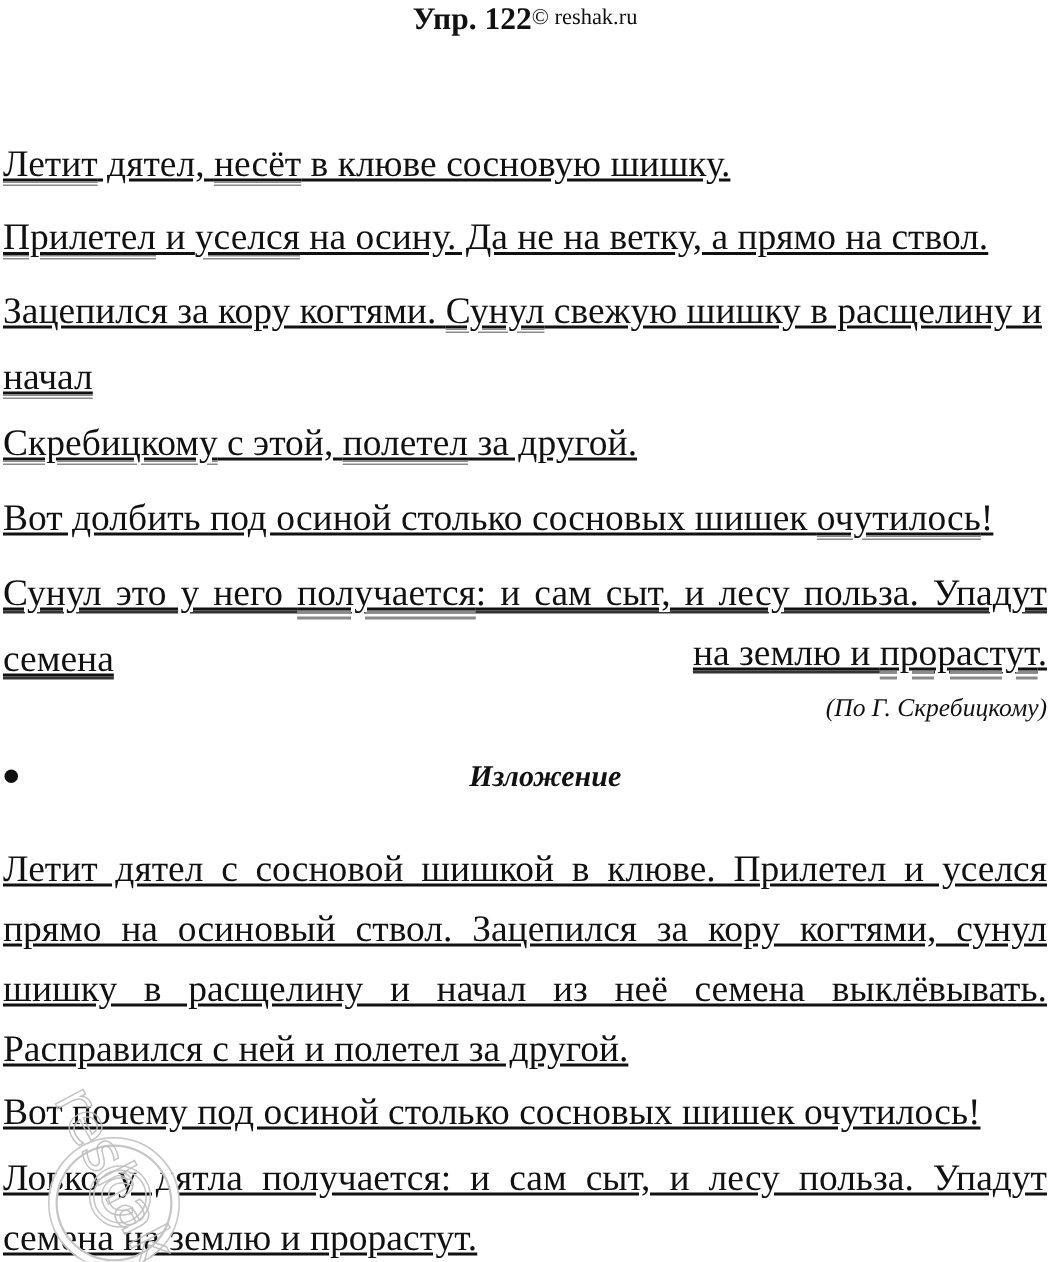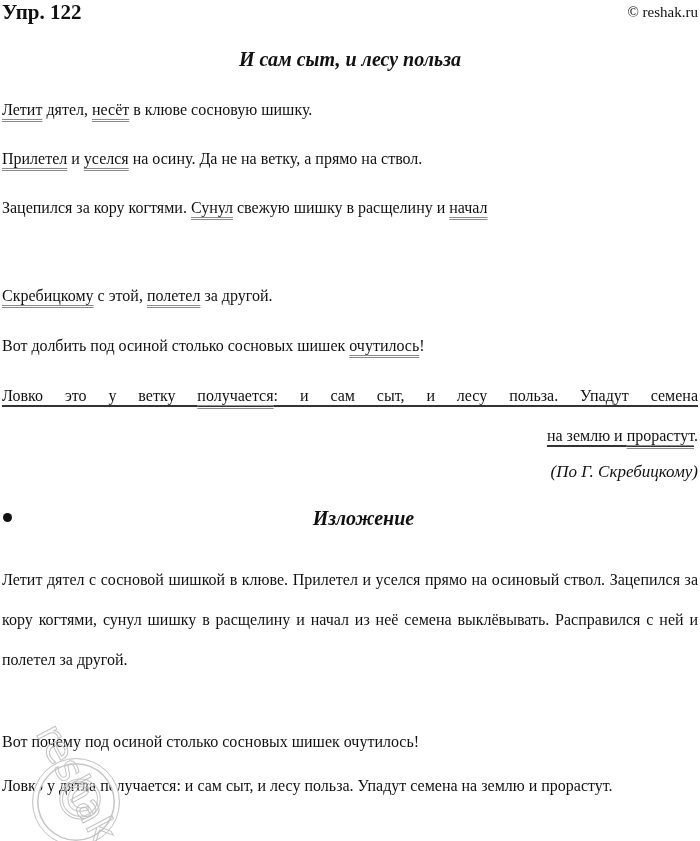--- a/index.html
+++ b/index.html
@@ -19,21 +19,21 @@
       position: absolute;
       left: 0; top: 0;
       width: 700px;
       height: 841px;
     }
     .header-row {
       position: absolute;
       left: 2px; right: 2px; top: 0;
       height: 28px;
       display: flex;
-      justify-content: space-between;
+      justify-content: center;
       align-items: flex-start;
     }
     .ex-number {
       font-weight: bold;
       font-size: 21px;
       line-height: 24px;
     }
     .copyright {
       font-size: 15px;
       line-height: 24px;
@@ -45,23 +45,24 @@
       text-align: center;
       font-weight: bold;
       font-style: italic;
       font-size: 20px;
       line-height: 26px;
     }
     .p {
       position: absolute;
       left: 2px;
       width: 696px;
-      font-size: 16px;
+      font-size: 25px;
       line-height: 44px;
       margin: 0;
+      text-decoration: underline;
     }
     .pred {
       text-decoration: underline double #8a8a8a;
       text-decoration-thickness: 1px;
       text-underline-offset: 4px;
     }
     .subj-line {
       text-decoration: underline solid #333333;
       text-decoration-thickness: 1.5px;
       text-underline-offset: 4px;
@@ -143,21 +144,20 @@
 </head>
 <body>
 
 <div class="page">
 
   <div class="header-row">
     <span class="ex-number">Упр. 122</span>
     <span class="copyright">© reshak.ru</span>
   </div>
 
-  <div class="title">И сам сыт, и лесу польза</div>
 
   <p class="p" style="top:88px;">
     <span class="pred">Летит</span><span> дятел, </span><span class="pred">несёт</span><span> в клюве сосновую шишку.</span>
   </p>
 
   <p class="p" style="top:137px;">
     <span class="pred">Прилетел</span><span> и </span><span class="pred">уселся</span><span> на осину. Да не на ветку, а прямо на ствол.</span>
   </p>
 
   <p class="p" style="top:186px;">
@@ -166,21 +166,21 @@
 
   <p class="p" style="top:274px;">
     <span class="pred">Скребицкому</span><span> с этой, </span><span class="pred">полетел</span><span> за другой.</span>
   </p>
 
   <p class="p" style="top:324px;">
     <span>Вот долбить под осиной столько сосновых шишек </span><span class="pred">очутилось</span><span>!</span>
   </p>
 
   <p class="p" style="top:374px; text-align:justify; text-align-last:justify;">
-    <span class="subj-line"><span>Ловко это у ветку </span><span class="pred">получается</span><span>: и сам сыт, и лесу польза. Упадут семена</span></span>
+    <span class="subj-line"><span>Сунул это у него </span><span class="pred">получается</span><span>: и сам сыт, и лесу польза. Упадут семена</span></span>
   </p>
   <p class="p" style="top:414px;text-align:right;">
     <span class="subj-line"><span>на землю и </span><span class="pred">прорастут</span></span><span>.</span>
   </p>
 
   <div class="source">(По Г. Скребицкому)</div>
 
   <div class="bullet"></div>
   <div class="sub-title">Изложение</div>
 

